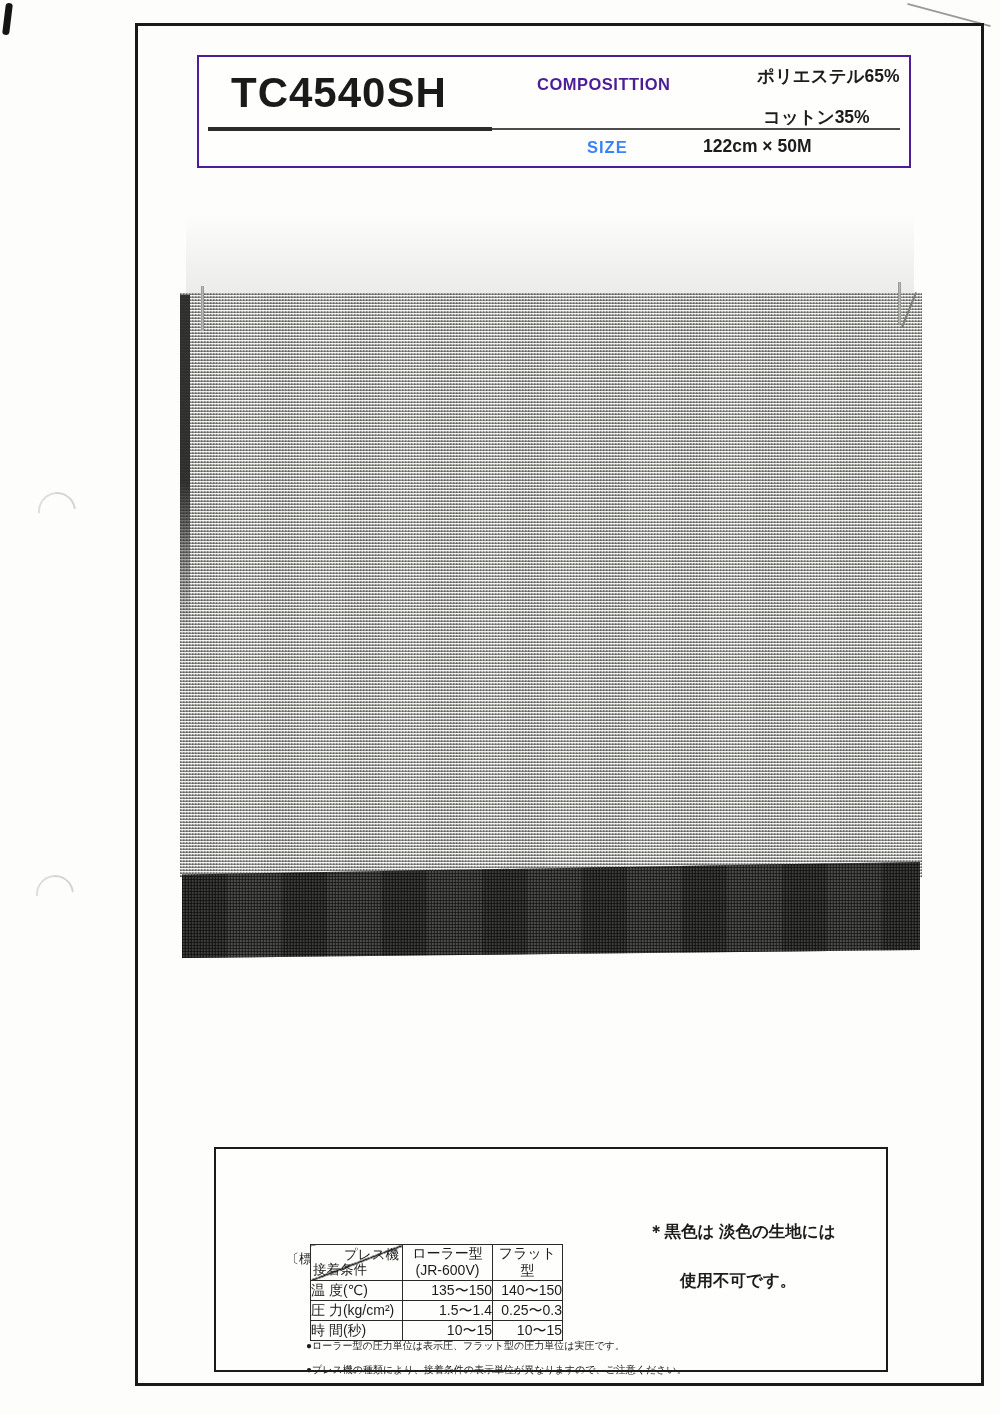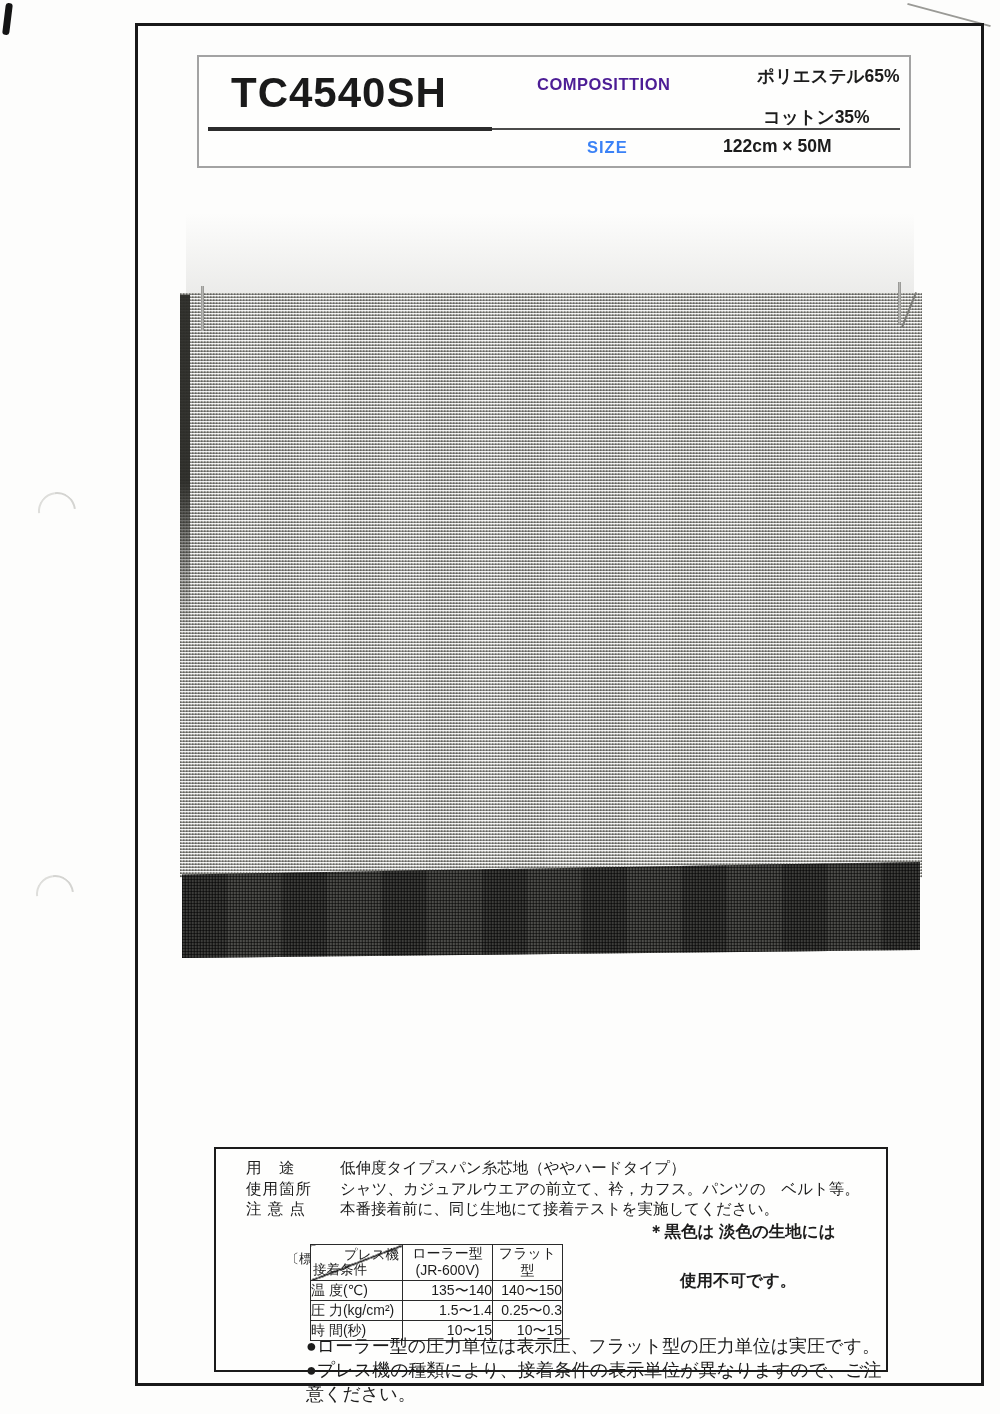--- a/index.html
+++ b/index.html
@@ -7,29 +7,29 @@
   .page { position:relative; width:1000px; height:1414px; background:#fdfdfc; overflow:hidden; color:#1c1c1c; }
 
   
   .corner-mark { position:absolute; left:4px; top:3px; width:7px; height:32px; background:#141414; border-radius:3px; transform:rotate(7deg); }
   .tr-artifact { position:absolute; left:906px; top:14px; width:86px; height:2px; background:#9a9a96; transform:rotate(15deg); }
 
   
   .outer-frame { position:absolute; left:135px; top:23px; width:849px; height:1363px; border:3px solid #191919; }
 
   
-  .header-box { position:absolute; left:197px; top:55px; width:714px; height:113px; border:2px solid #a3a3a3; background:#fefefd; }
+  .header-box { position:absolute; left:197px; top:55px; width:714px; height:113px; border:2px solid #4c1d95; background:#fefefd; }
   .product-code { position:absolute; left:32px; top:12px; font-size:42px; font-weight:bold; letter-spacing:1px; color:#1a1a1a; }
   .divider-thick { position:absolute; left:9px; top:70px; width:284px; height:3.5px; background:#2c2c2c; }
   .divider-thin  { position:absolute; left:293px; top:71px; width:408px; height:1.8px; background:#4b4b4b; }
   .comp-label { position:absolute; left:338px; top:18px; font-size:16.5px; letter-spacing:0.5px; font-weight:bold; color:#4c1d95; }
   .comp-v1 { position:absolute; left:558px; top:7px;  font-size:17.5px; font-weight:bold; }
   .comp-v2 { position:absolute; left:564px; top:48px; font-size:17.5px; font-weight:bold; }
   .size-label { position:absolute; left:388px; top:81px; font-size:16.5px; letter-spacing:1px; font-weight:bold; color:#3b82f6; }
-  .size-value { position:absolute; left:524px; top:79px; font-size:17.5px; font-weight:bold; }
+  .size-value { position:absolute; left:504px; top:79px; font-size:17.5px; font-weight:bold; }
 
   
   .swatch-shadow { position:absolute; left:186px; top:213px; width:728px; height:82px;
     background:linear-gradient(to bottom, rgba(190,190,186,0), rgba(170,170,166,0.22)); }
   .swatch { position:absolute; left:180px; top:293px; width:742px; height:667px; }
   .fabric-main { position:absolute; left:0; top:0; width:742px; height:585px;
     background-color:#b9b9b5;
     background-image:
       repeating-linear-gradient(0deg, rgba(255,255,255,0.85) 0 1px, rgba(70,70,65,0.50) 1px 2px, rgba(168,168,162,0.30) 2px 3px),
       repeating-linear-gradient(90deg, rgba(58,58,54,0.45) 0 1px, transparent 1px 2px, rgba(255,255,255,0.50) 2px 3px),
@@ -70,21 +70,21 @@
   table.press { position:absolute; left:94px; top:95px; border-collapse:collapse; table-layout:fixed; background:#fefefd; }
   table.press td, table.press th { border:1.6px solid #2a2a2a; font-size:14px; font-weight:normal; padding:0; color:#1c1c1c; }
   .diag { position:relative; height:36px;
     background-image:linear-gradient(to bottom right, transparent calc(50% - 0.9px), #2a2a2a calc(50% - 0.9px), #2a2a2a calc(50% + 0.9px), transparent calc(50% + 0.9px)); }
   .diag .top-right { position:absolute; right:3px; top:1px; font-size:13.5px; }
   .diag .bottom-left { position:absolute; left:2px; bottom:1px; font-size:13.5px; }
   .colhead { text-align:center; vertical-align:top; line-height:17px; font-size:14px; padding-top:1px; }
   .rowlabel { font-size:14px; height:20px; }
   .val { text-align:right; padding-right:5px; font-size:14px; height:20px; }
 
-  .bullets { position:absolute; left:90px; top:185px; font-size:18px; line-height:24px; }
+  .bullets { position:absolute; left:90px; top:185px; font-size:10px; line-height:24px; }
 </style>
 </head>
 <body>
 
 <div class="page">
 
   <div class="corner-mark"></div>
   <div class="tr-artifact"></div>
 
   <div class="outer-frame"></div>
@@ -109,34 +109,20 @@
     <div class="staple staple-left"></div>
     <div class="staple staple-right"></div>
     <div class="corner-thread"></div>
   </div>
 
   <div class="hole hole-top"></div>
   <div class="hole hole-bottom"></div>
 
   <div class="info-box">
 
-    <div class="usage-rows">
-      <div class="usage-row">
-        <span class="usage-label">用　途</span>
-        <span class="usage-text">低伸度タイプスパン糸芯地（ややハードタイプ）</span>
-      </div>
-      <div class="usage-row">
-        <span class="usage-label">使用箇所</span>
-        <span class="usage-text">シャツ、カジュアルウエアの前立て、衿，カフス。パンツの　ベルト等。</span>
-      </div>
-      <div class="usage-row">
-        <span class="usage-label">注 意 点</span>
-        <span class="usage-text">本番接着前に、同じ生地にて接着テストを実施してください。</span>
-      </div>
-    </div>
 
     <div class="cond-title">〔標準接着条件〕</div>
 
     <div class="note">
       <div>＊黒色は 淡色の生地には</div>
       <div class="note-line2">使用不可です。</div>
     </div>
 
     <table class="press">
       <colgroup>
@@ -151,21 +137,21 @@
             <span class="bottom-left">接着条件</span>
           </th>
           <th class="colhead">
             <div>ローラー型</div>
             <div>(JR-600V)</div>
           </th>
           <th class="colhead">フラット型</th>
         </tr>
         <tr>
           <td class="rowlabel">温 度(℃)</td>
-          <td class="val">135〜140</td>
+          <td class="val">135〜150</td>
           <td class="val">140〜150</td>
         </tr>
         <tr>
           <td class="rowlabel">圧 力(kg/cm²)</td>
           <td class="val">1.5〜1.4</td>
           <td class="val">0.25〜0.3</td>
         </tr>
         <tr>
           <td class="rowlabel">時 間(秒)</td>
           <td class="val">10〜15</td>

